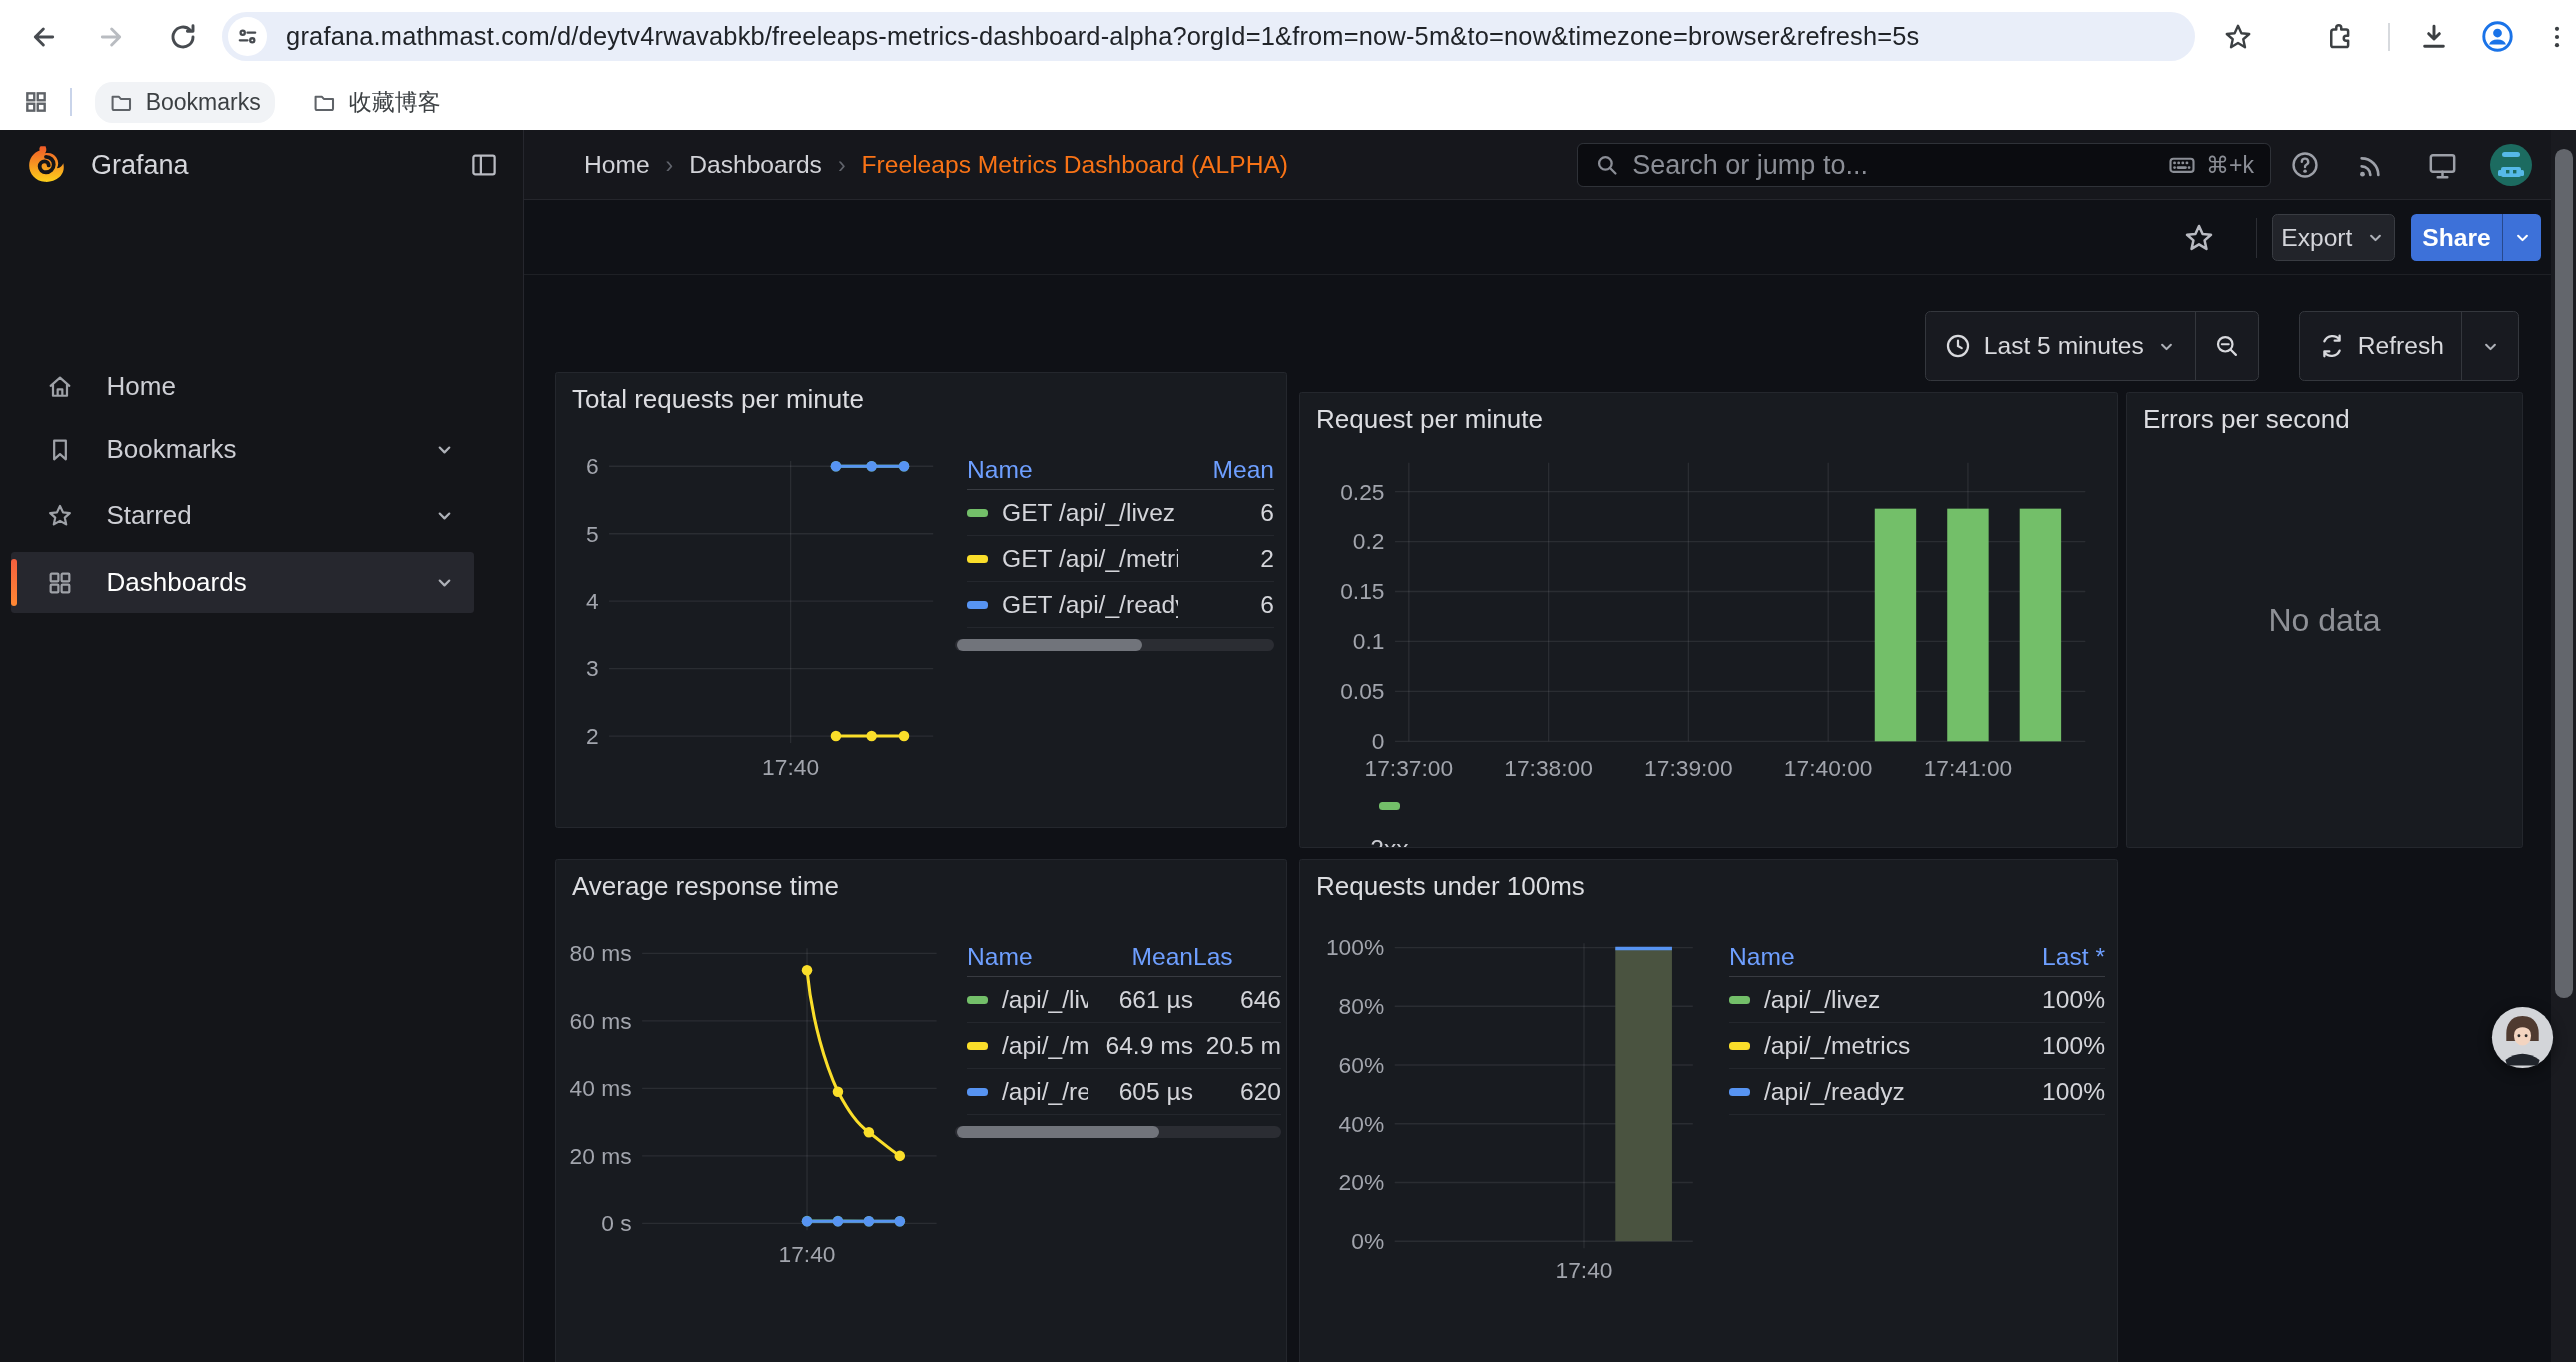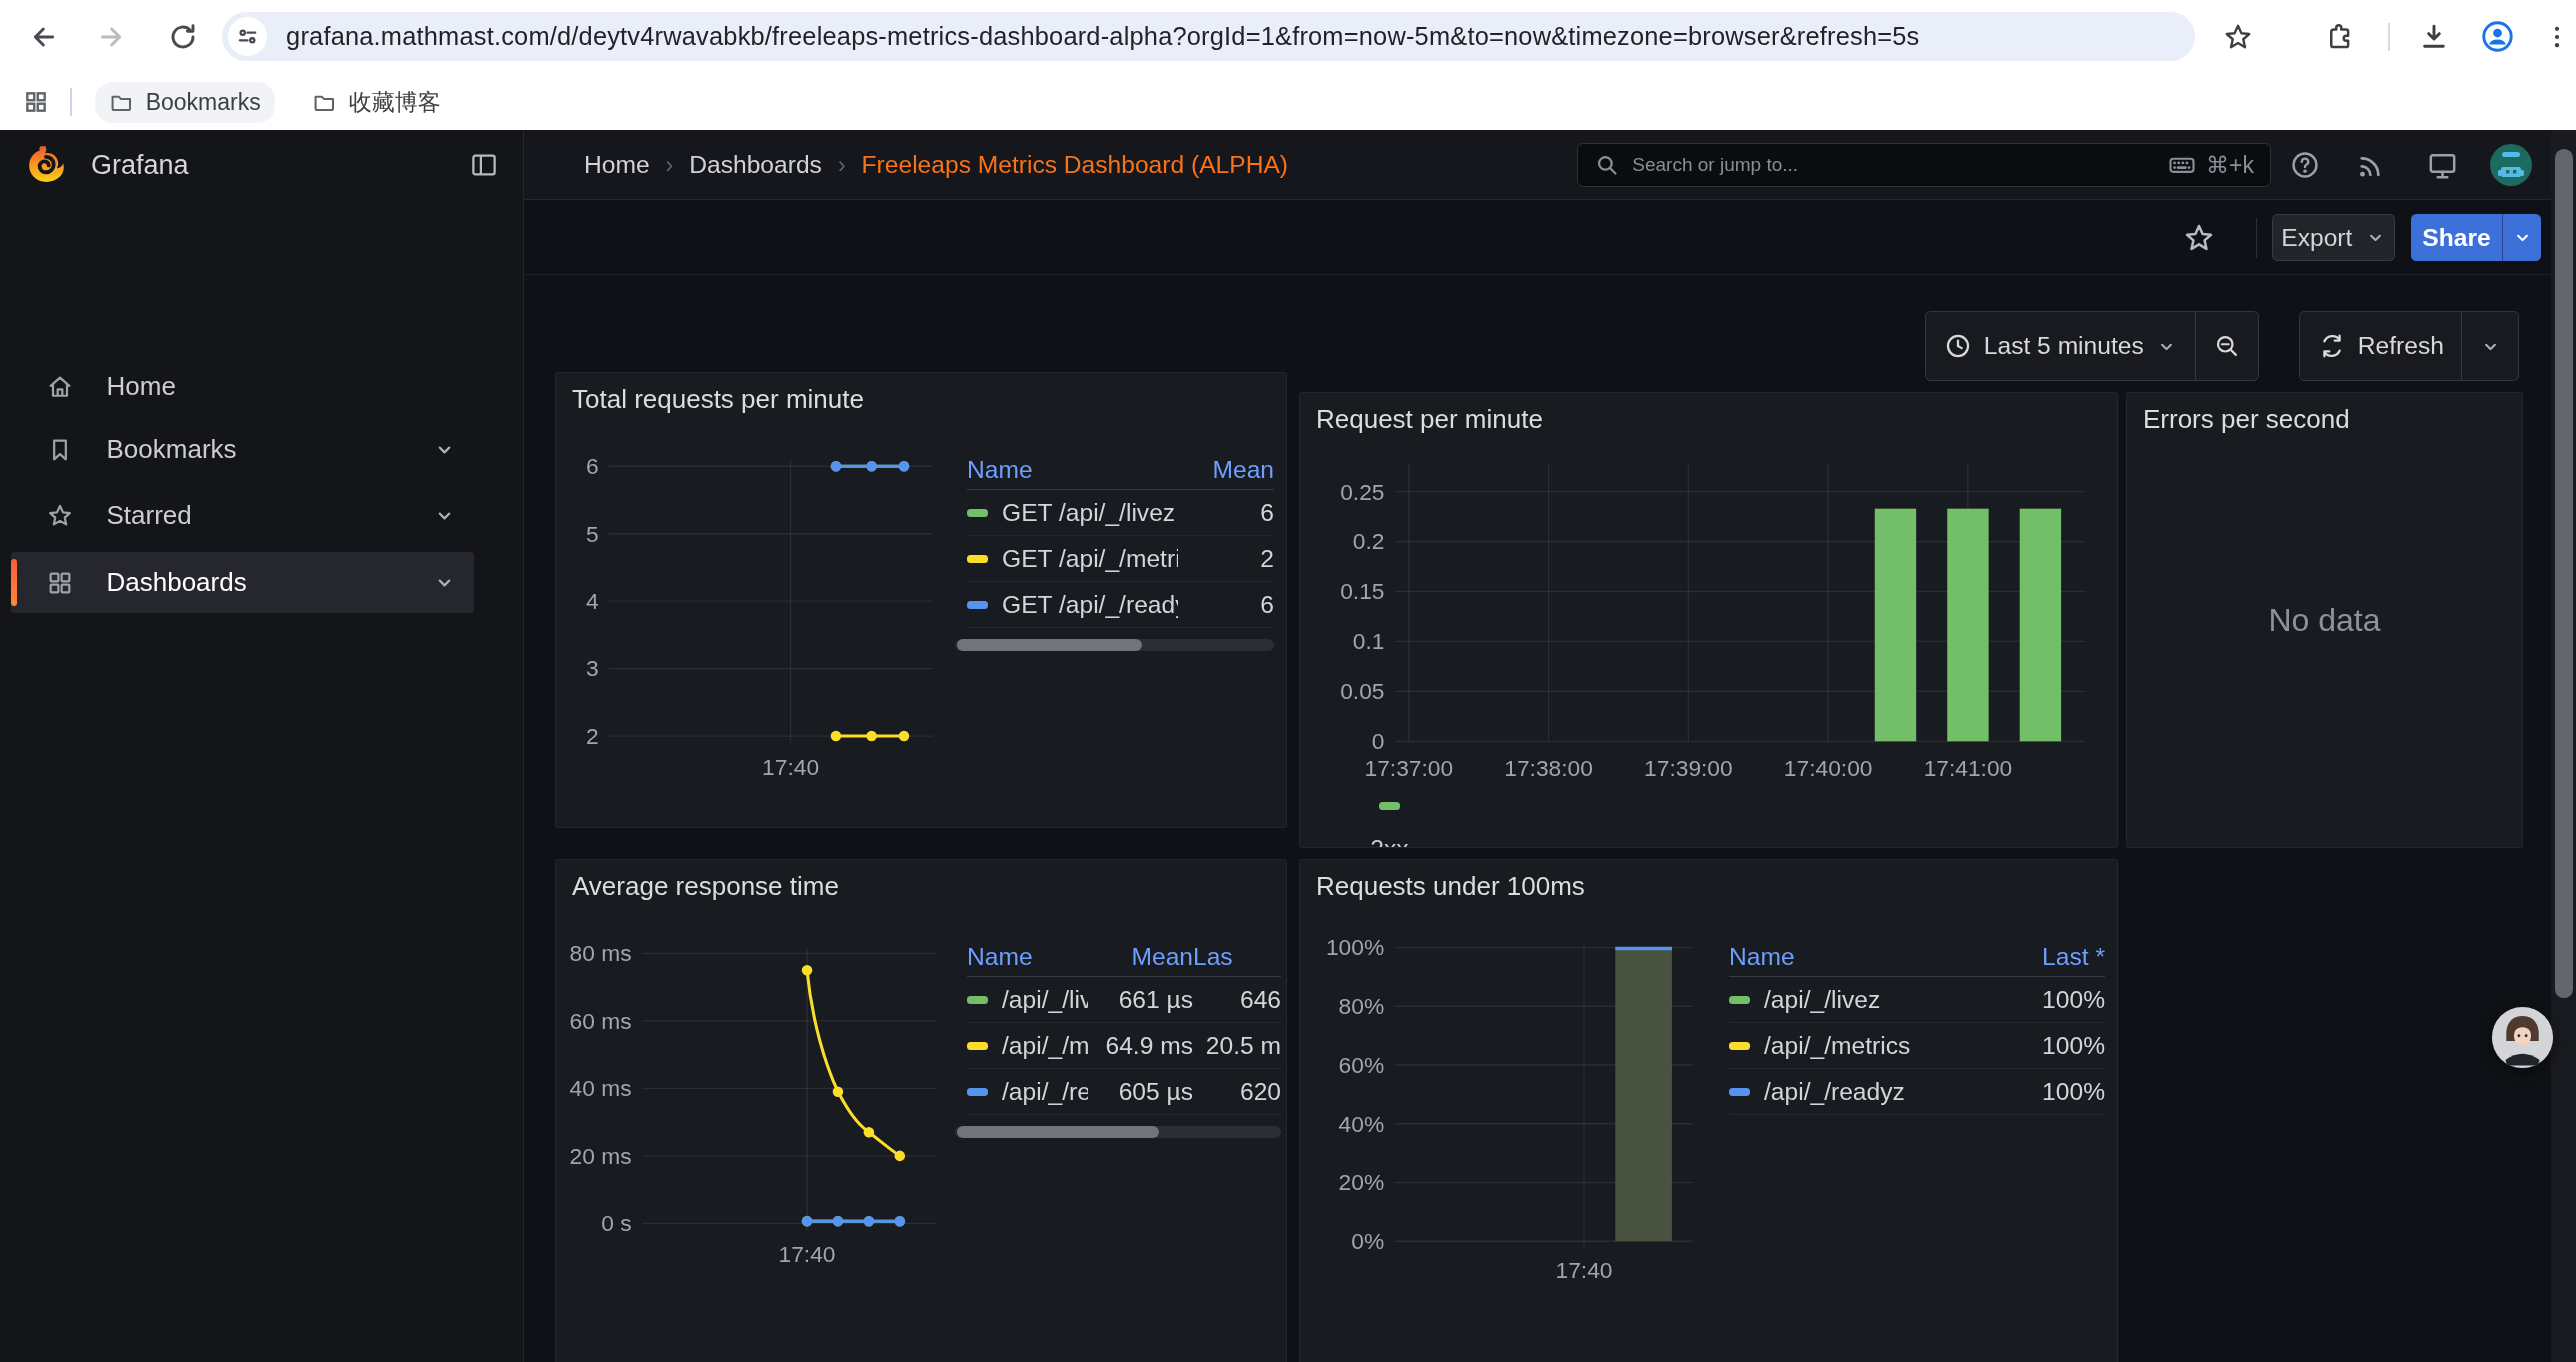--- a/index.html
+++ b/index.html
@@ -22,21 +22,21 @@
   
   .g-sidebar { left:0; top:130px; width:524px; height:1233px; background:#141519; border-right:0.9px solid #26272E; }
   .g-header  { left:524px; top:130px; width:2052px; height:70px; background:#16171C; border-bottom:0.9px solid #25262C; }
   .brandrow { position:absolute; left:0; top:130px; width:524px; height:70px; display:flex; align-items:center; }
   .brandname { font-size:27px; color:#D5D6DB; margin-left:25px; font-weight:400; }
   .crumbs { position:absolute; left:60px; top:0; height:70px; display:flex; align-items:center; font-size:24.6px; }
   .crumb { color:#D2D3D8; }
   .crumb.dim { color:#f97316; }
   .crumb-sep { color:#61646C; margin:0 16px; font-size:23px; }
   .searchbox { position:absolute; left:1053px; top:13px; width:694px; height:44px; background:#0B0C10; border:0.9px solid #2F3238; border-radius:6.1px; display:flex; align-items:center; color:#8B8E96; }
-  .searchtxt { font-size:19px; margin-left:12.3px; flex:1; }
+  .searchtxt { font-size:27px; margin-left:12.3px; flex:1; }
   .shortcut { font-size:23px; margin-right:16px; display:flex; align-items:center; gap:8.8px; }
   .hicon { position:absolute; top:0; height:70px; width:53px; display:flex; align-items:center; justify-content:center; }
 
   .row2 { left:524px; top:200px; width:2052px; height:75px; background:#0F1116; border-bottom:0.9px solid #1E2025; }
   .btn { display:flex; align-items:center; justify-content:center; gap:12.3px; font-size:24.6px; border-radius:5.3px; }
   .btn-dark { background:#22242A; border:0.9px solid #393C42; color:#D3D4D9; }
   .btn-blue { background:#3D71D9; color:#ffffff; font-weight:700; }
   .vline { position:absolute; width:0.9px; background:#2C2E34; }
 
   .timebar-btn { position:absolute; display:flex; align-items:stretch; background:#181A20; border:0.9px solid #34373D; border-radius:5.3px; color:#D8D9DD; font-size:24.6px; }

